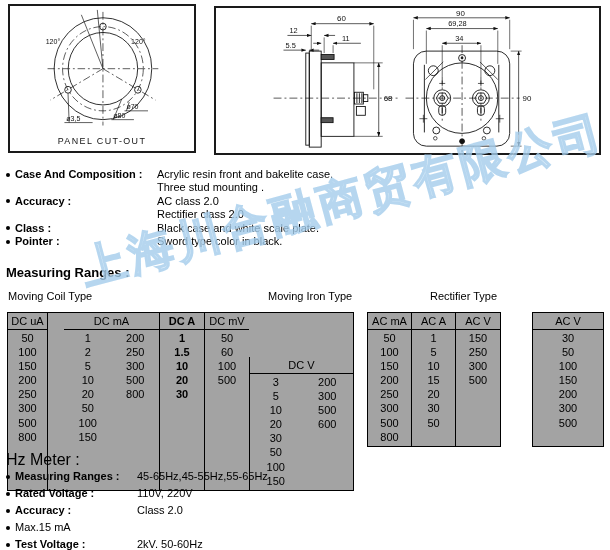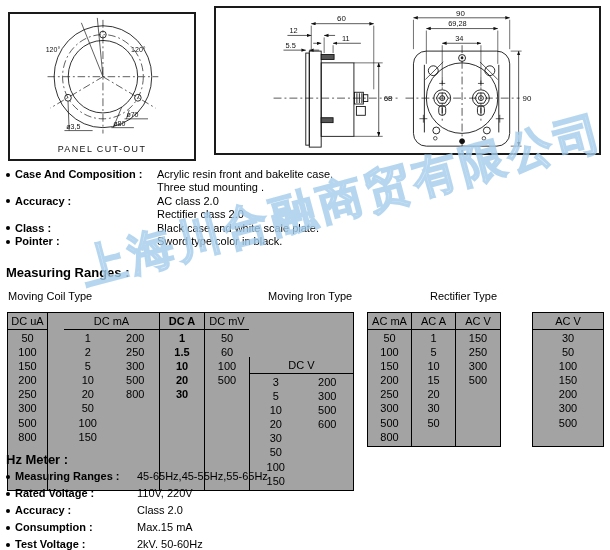--- a/index.html
+++ b/index.html
@@ -3,21 +3,21 @@
 <meta charset="utf-8">
 <style>
   html,body{margin:0;padding:0}
   body{
     width:610px;height:550px;position:relative;overflow:hidden;
     background:#ffffff;color:#000;
     font-family:"Liberation Sans","DejaVu Sans",sans-serif;
     font-size:11px;
   }
   .box{position:absolute;border:2px solid #1a1a1a;background:#fff;box-sizing:border-box}
-  #boxL{left:8px;top:12px;width:188px;height:149px}
+  #boxL{left:8px;top:4px;width:188px;height:149px}
   #boxR{left:214px;top:6px;width:387px;height:149px}
   .box svg{position:absolute;left:0;top:0;width:100%;height:100%}
   svg text{font-family:"Liberation Sans","DejaVu Sans",sans-serif;fill:#111}
 
   
   #wm{
     position:absolute;left:82px;top:240px;white-space:nowrap;z-index:3;
     font-size:45px;font-weight:bold;letter-spacing:4px;
     transform:rotate(-15deg);transform-origin:0 50%;
     color:#ddeefb;-webkit-text-stroke:1.6px #a4cdec;opacity:.8;
@@ -40,21 +40,21 @@
   .mrt{position:absolute;top:312px;display:flex;border:1px solid #000;background:#a3a3a3;z-index:1}
   .tb0{left:7px}.tb1{left:367px}.tb2{left:532px}
   .col+.col{border-left:1px solid #000}
   .col .h{height:16px;line-height:16px;text-align:center;border-bottom:1px solid #000;white-space:nowrap;padding:0 1px}
   .col .b{display:flex;height:115px;padding-top:1px}
   .sub{flex:1}
   .v{height:14.1px;line-height:14.1px;text-align:center}
 
   
   #hz{position:absolute;left:6px;top:452px;z-index:1}
-  #hzTitle{font-weight:bold;height:16px;line-height:16px;font-size:13px}
+  #hzTitle{font-weight:normal;height:16px;line-height:16px;font-size:16px}
   .hrow{display:flex;height:17px;line-height:17px;align-items:center}
   .hlab{width:122px;font-weight:bold}
 </style>
 </head>
 <body>
 
 <div class="box" id="boxL">
   <svg viewBox="0 0 196 148" preserveAspectRatio="none">
     <g stroke="#111" fill="none" stroke-width="0.9">
 
@@ -427,21 +427,20 @@
         <span class="sbul">
           <i></i>
         </span>
         <span class="hlab">Accuracy :</span>
         <span class="sval">Class 2.0</span>
       </div>
       <div class="hrow">
         <span class="sbul">
           <i></i>
         </span>
-        <span class="hlab">Consumption :</span>
         <span class="sval">Max.15 mA</span>
       </div>
       <div class="hrow">
         <span class="sbul">
           <i></i>
         </span>
         <span class="hlab">Test Voltage :</span>
         <span class="sval">2kV. 50-60Hz</span>
       </div>
     </div>

